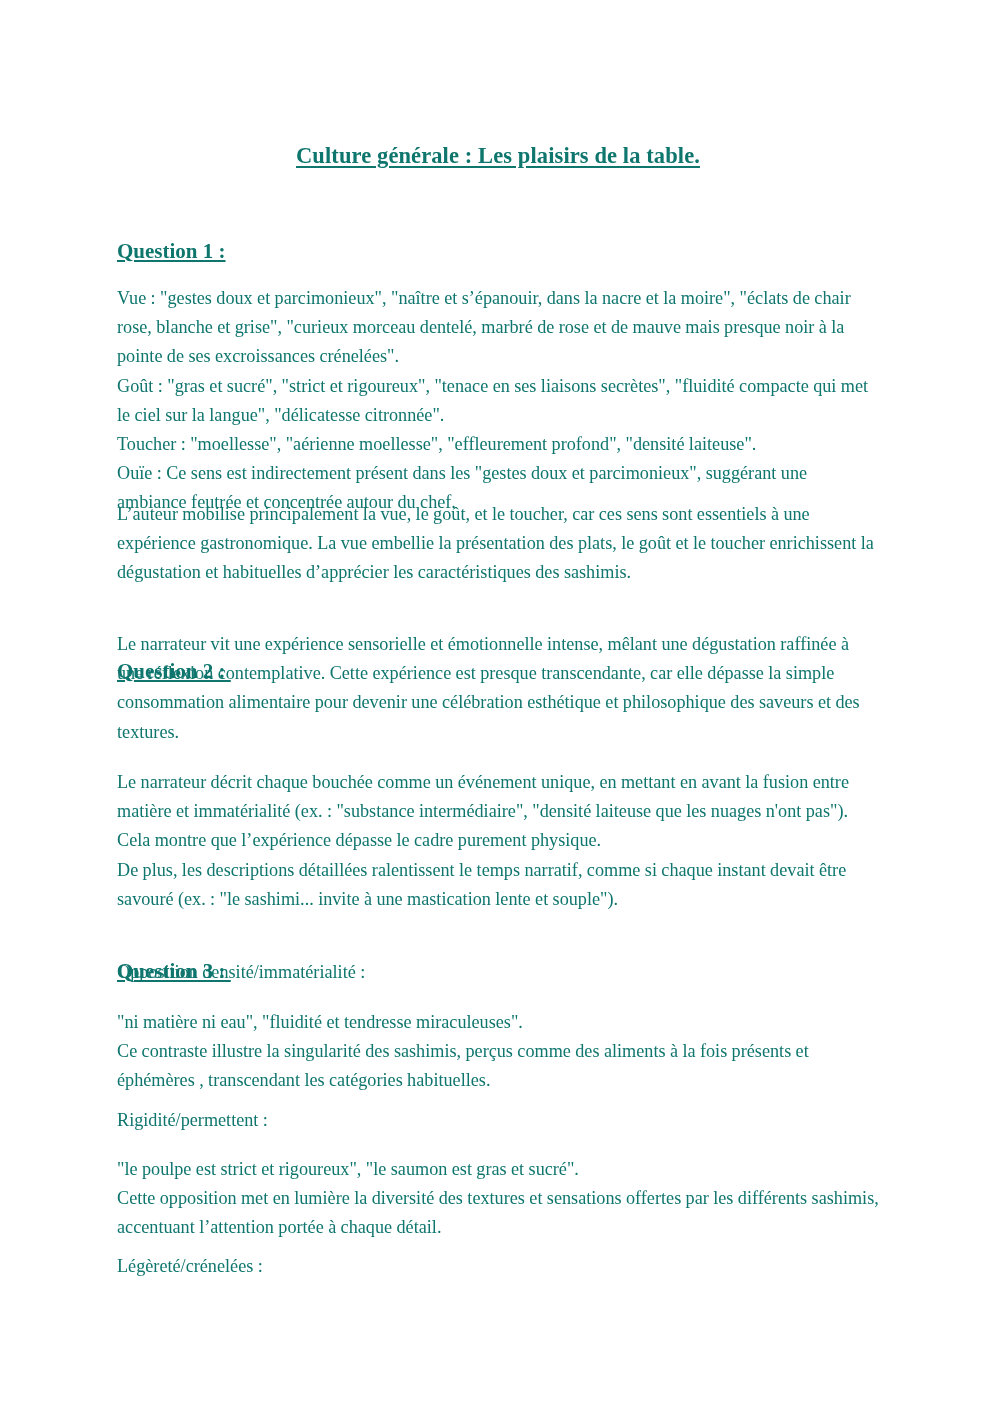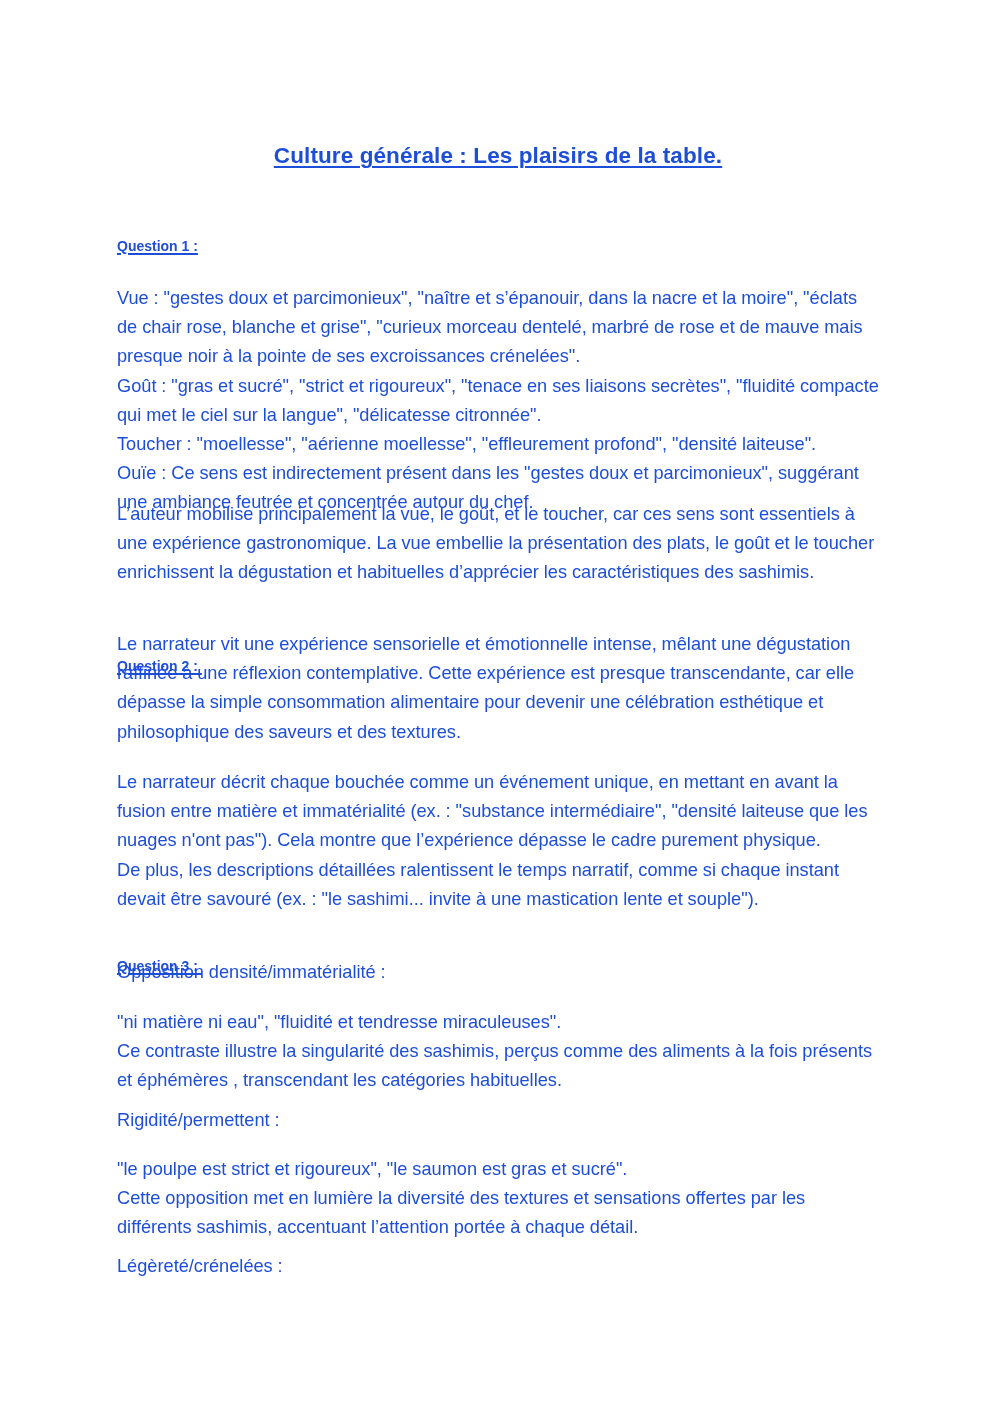--- a/index.html
+++ b/index.html
@@ -6,22 +6,22 @@
     margin: 0;
     padding: 0;
     background: #ffffff;
   }
   .page {
     position: relative;
     width: 993px;
     height: 1404px;
     background: #ffffff;
     overflow: hidden;
-    font-family: Liberation Sans, sans-serif;
-    color: #1d4ed8;
+    font-family: Liberation Serif, serif;
+    color: #0f766e;
     -webkit-font-smoothing: antialiased;
   }
   .content {
     position: absolute;
     left: 117px;
     top: 0;
     width: 762px;
   }
 
   
@@ -39,21 +39,21 @@
     width: 762px;
   }
   .doc-title .u {
     text-decoration: underline;
     text-underline-offset: 3px;
     text-decoration-thickness: 2px;
   }
 
   
   .q-heading {
-    font-size: 14px;
+    font-size: 21px;
     font-weight: bold;
     line-height: 1.45;
     margin: 0;
     white-space: pre;
   }
   .q-heading .u {
     text-decoration: underline;
     text-underline-offset: 2px;
     text-decoration-thickness: 1.6px;
   }

